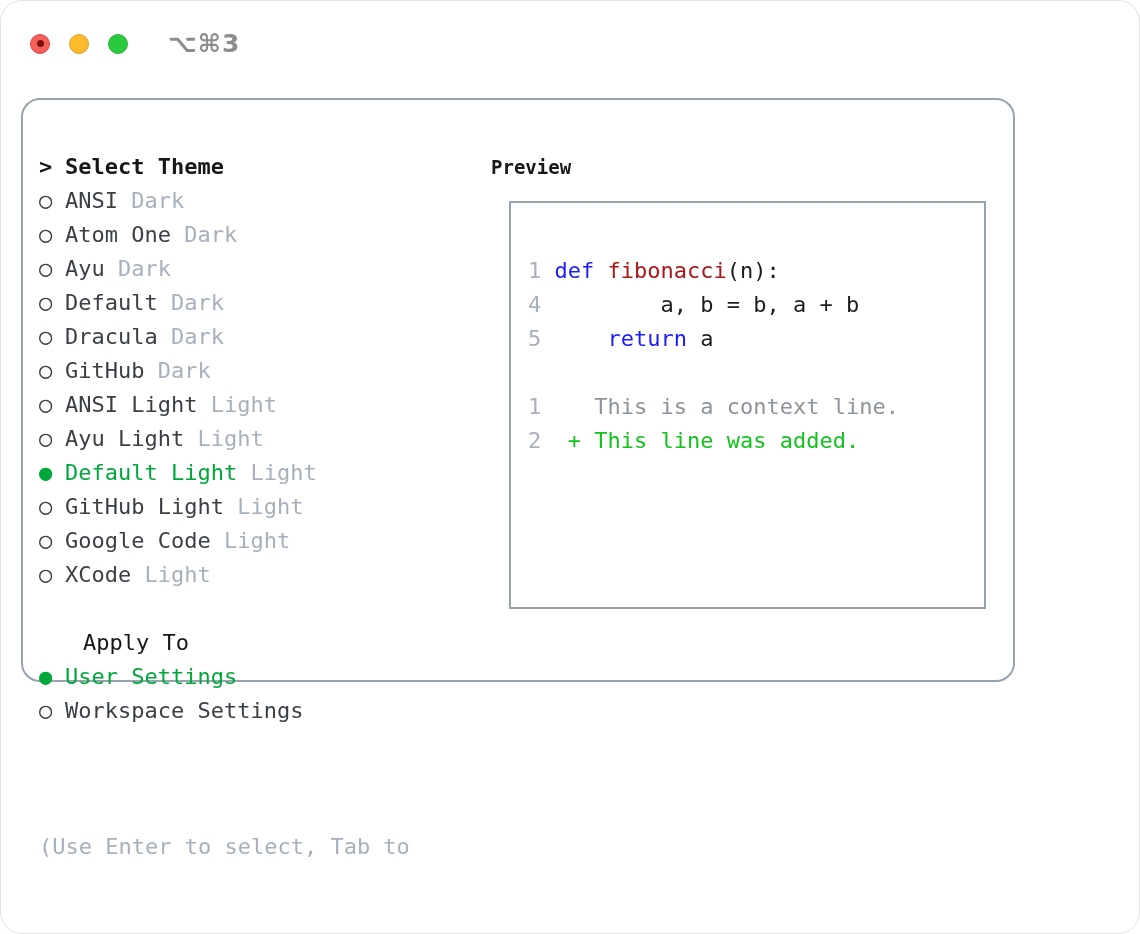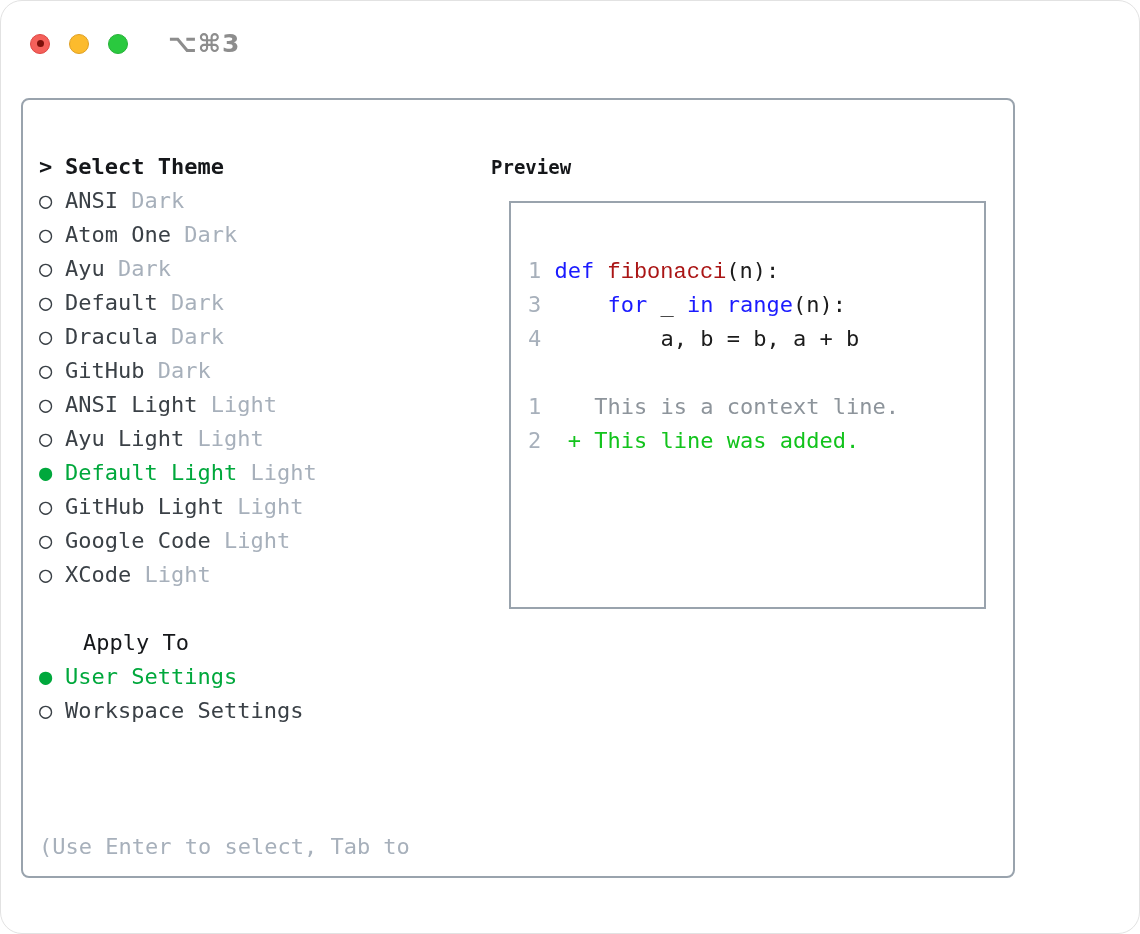--- a/index.html
+++ b/index.html
@@ -21,22 +21,22 @@
   .light.minimize{ background:var(--min-yellow);   border:1px solid var(--min-yellow-border); }
   .light.zoom    { background:var(--zoom-green);   border:1px solid var(--zoom-green-border); }
   .unsaved-dot { width:7px; height:7px; border-radius:50%; background:var(--close-dot); }
   .window-title {
     margin-left:21px; font-family:"DejaVu Sans", sans-serif; font-weight:bold;
     font-size:25px; color:var(--title-gray); letter-spacing:1px; user-select:none;
   }
 
   
   .panel {
-    position:absolute; left:20px; top:97px; width:994px; height:780px;
-    border:2px solid var(--border-gray); border-radius:8px; background:#fff;
+    position:absolute; left:20px; top:97px; width:994px; height:584px;
+    border:2px solid var(--border-gray); border-radius:19px; background:#fff;
   }
 
   .left-col { position:absolute; left:16px; top:50px; font-size:22px; line-height:34px; white-space:pre; }
   .row { height:34px; }
   .marker { display:inline-block; width:26px; color:var(--text-dark); }
   .marker.focus { font-weight:bold; color:var(--heading-black); }
   .marker.sel { color:var(--selection-green); }
   .heading-text { font-weight:bold; color:var(--heading-black); }
   .subheading-text { color:var(--heading-black);margin-left:18px; }
   .name { color:var(--text-dark); }
@@ -51,21 +51,21 @@
     font-size:19px; font-weight:bold; color:var(--heading-black);
   }
   .preview-box {
     position:absolute; left:486px; top:101px; width:477px; height:408px;
     border:2px solid var(--border-gray); background:#fff;
     padding:51px 0 0 17px; overflow:hidden;
   }
   .pline { height:34px; line-height:34px; font-size:22px; white-space:pre; }
   .gutter { color:var(--gutter-gray); }
   .c-keyword  { color:var(--keyword-blue); }
-  .c-function { color:var(--function-red);font-family:Liberation Mono, monospace; }
+  .c-function { color:var(--function-red); }
   .c-plain    { color:var(--code-plain); }
   .c-context  { color:var(--context-gray); }
   .c-deleted  { color:var(--deleted-red); }
   .c-added    { color:var(--added-green); }
 </style>
 </head>
 <body>
 
 <div class="window">
 
@@ -84,21 +84,21 @@
 
     <div class="hint">
       <div class="row">(Use Enter to select, Tab to</div>
       <div class="row">change focus)</div>
     </div>
 
     <div class="preview-heading">Preview</div>
 
     <div class="preview-box" id="preview-box">
         <div class="pline"><span class="gutter">1 </span><span class="c-keyword">def </span><span class="c-function">fibonacci</span><span class="c-plain">(n):</span></div>
-        <div class="pline"><span class="gutter">3 </span><span class="c-plain">    </span><span class="c-keyword">for</span><span class="c-plain"> _ </span><span class="c-keyword">in</span><span class="c-plain"> </span><span class="c-keyword">range</span><span class="c-plain">(n):</span></div>
         <div class="pline"><span class="gutter">4 </span><span class="c-plain">        a, b = b, a + b</span></div>
+        <div class="pline"><span class="gutter">5 </span><span class="c-plain">    </span><span class="c-keyword">return</span><span class="c-plain"> a</span></div>
         <div class="pline blank">&nbsp;</div>
         <div class="pline"><span class="gutter">1 </span><span class="c-context">   This is a context line.</span></div>
         <div class="pline"><span class="gutter">2 </span><span class="c-added"> + This line was added.</span></div>
       </div>
 
   </div>
 </div>
 
 </body></html>

